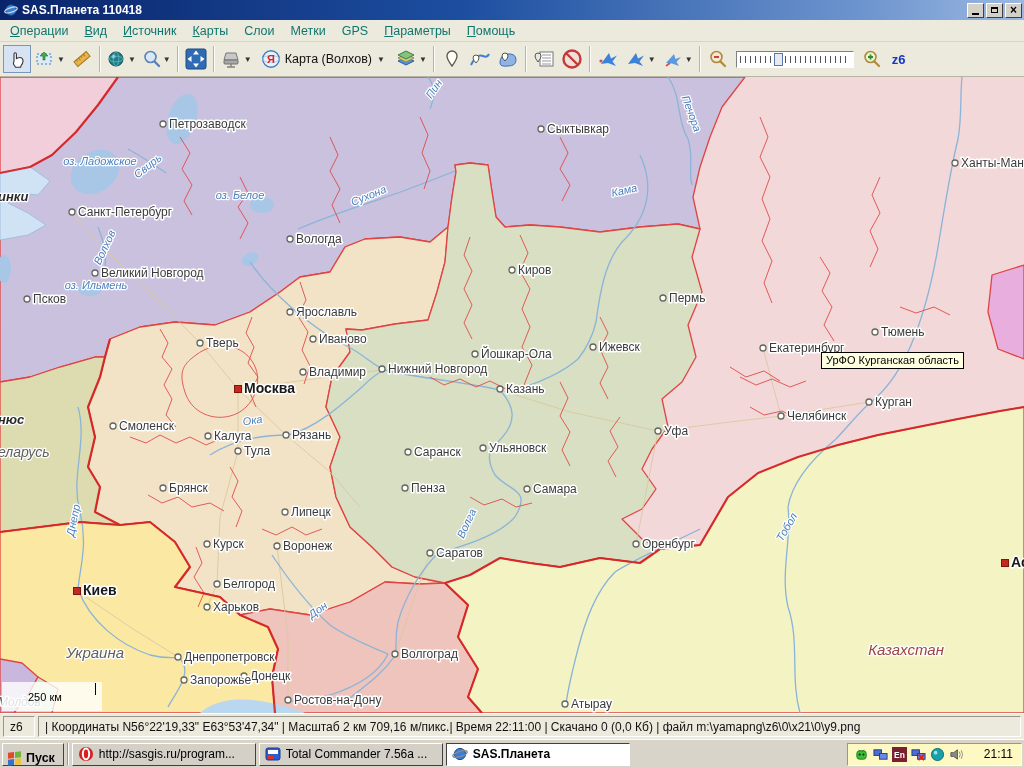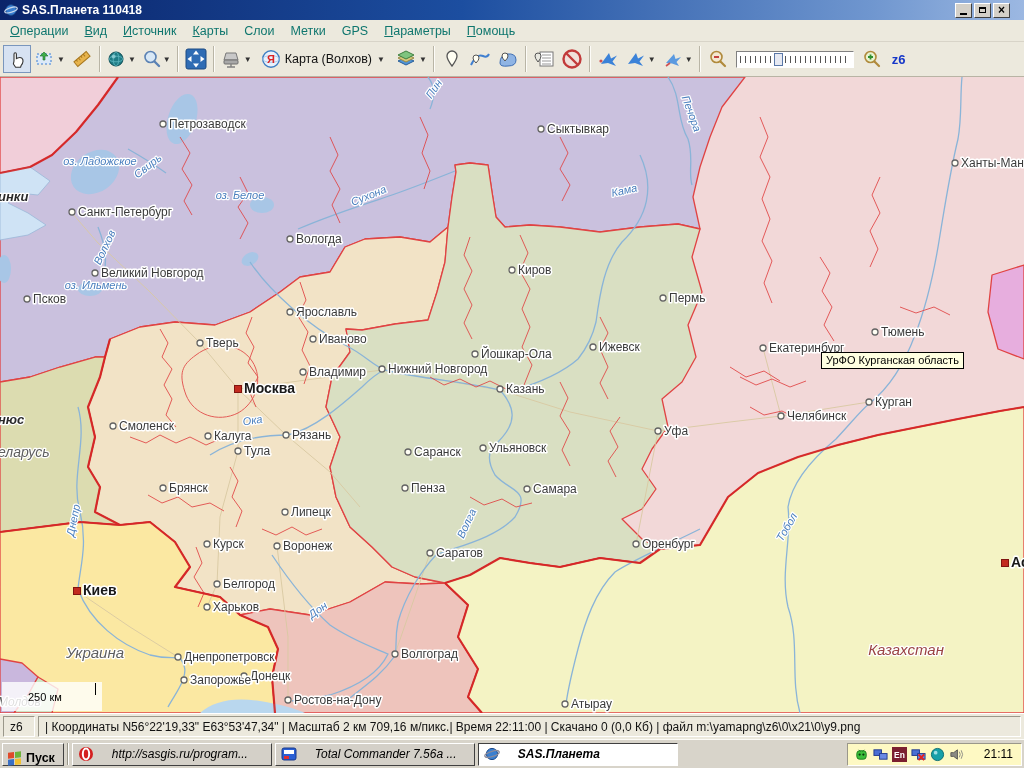--- a/index.html
+++ b/index.html
@@ -1,21 +1,21 @@
 <!DOCTYPE html>
 <html><head>
 <meta charset="utf-8">
 <style>
   html,body{margin:0;padding:0;}
   *{box-sizing:border-box;}
   body{font-family:"Liberation Sans",sans-serif;}
   .screen{width:1024px;height:768px;display:flex;flex-direction:column;background:#ece9dd;position:relative;overflow:hidden;}
 
   
-  .titlebar{height:20px;flex:0 0 20px;display:flex;align-items:center;padding:1px 14px 1px 4px;
+  .titlebar{height:20px;flex:0 0 20px;display:flex;align-items:center;padding:1px 2px 1px 4px;
     background:linear-gradient(90deg,#0a246a 0%,#1c4ea0 45%,#6f96cf 85%,#9cb8e2 100%);}
   .titlebar .app-ico{width:14px;height:14px;margin-right:4px;}
   .titlebar .ttl{color:#fff;font-weight:bold;font-size:12px;flex:1;white-space:nowrap;}
   .winbtn{width:17px;height:15px;background:#d4d0c8;border:1px solid;border-color:#fff #404040 #404040 #fff;
     margin-left:2px;display:flex;align-items:center;justify-content:center;font-size:10px;color:#000;position:relative;}
   .wb-min i{display:block;width:7px;height:2px;background:#000;margin-top:7px;}
   .wb-rest i{display:block;width:7px;height:6px;border:1px solid #000;border-top-width:2px;}
   .wb-close{font-weight:bold;font-size:12px;line-height:1;}
 
   
@@ -60,22 +60,22 @@
   .sb-zoom{flex:0 0 32px;justify-content:flex-start;}
   .sb-info{flex:1;}
 
   
   .taskbar{height:29px;flex:0 0 29px;background:#d8d4ca;border-top:1px solid #fdfcf8;display:flex;align-items:center;padding:2px;gap:3px;}
   .startbtn{height:23px;display:flex;align-items:flex-end;gap:4px;padding:0 8px 0 5px;font-weight:bold;font-size:12.5px;
     background:#d4d0c8;border:1px solid;border-color:#fff #404040 #404040 #fff;}
   .winlogo{width:14px;height:13px;display:grid;grid-template-columns:6px 6px;grid-template-rows:6px 6px;gap:1px;transform:skewY(-6deg);}
   .winlogo i{display:block;}
   .taskgrp-sep{width:2px;height:22px;border-left:1px solid #9a978a;border-right:1px solid #fff;}
-  .taskbtn{height:23px;width:200px;display:flex;align-items:center;gap:18px;padding:0 5px;font-size:12px;color:#000;
-    background:#d4d0c8;border:1px solid;border-color:#fff #404040 #404040 #fff;white-space:nowrap;overflow:hidden;font-style:italic;}
+  .taskbtn{height:23px;width:184px;display:flex;align-items:center;gap:5px;padding:0 5px;font-size:12px;color:#000;
+    background:#d4d0c8;border:1px solid;border-color:#fff #404040 #404040 #fff;white-space:nowrap;overflow:hidden;}
   .taskbtn.active{border-color:#404040 #fff #fff #404040;background:#ffffff;font-weight:bold;}
   .taskbtn .ticon{flex:0 0 16px;height:16px;}
   .tray{margin-left:auto;height:23px;display:flex;align-items:center;gap:4px;padding:0 8px 0 6px;
     border:1px solid;border-color:#9a978a #fff #fff #9a978a;background:#fef9c3;}
   .tray .tico{width:15px;height:15px;display:block;}
   .clock{font-size:12px;color:#000;margin-left:16px;}
 </style>
 </head>
 <body>
 

